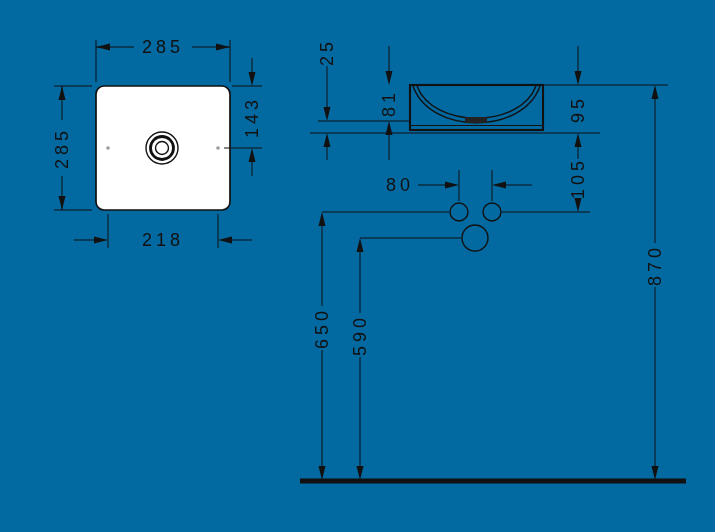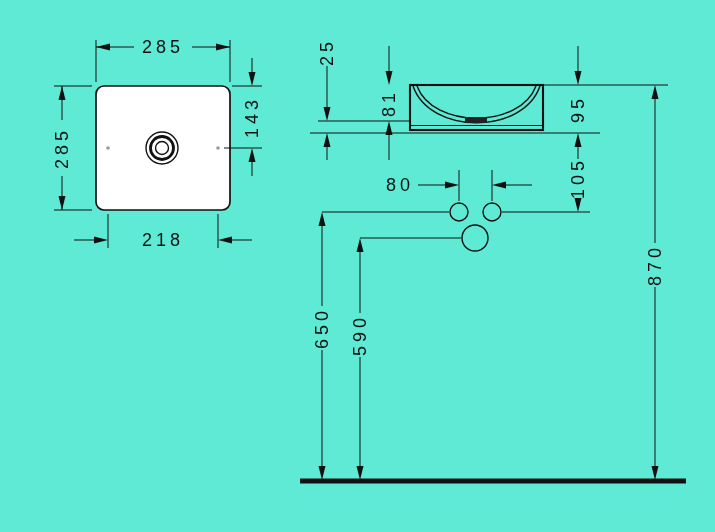--- a/index.html
+++ b/index.html
@@ -1,19 +1,19 @@
 <!DOCTYPE html>
 <html><head>
 <meta charset="utf-8">
 <style>
   html, body { margin: 0; padding: 0; background: #ffffff; }
   .canvas {
     width: 715px;
     height: 532px;
-    background: #5eead4;
+    background: #0369a1;
     position: relative;
     overflow: hidden;
   }
   svg { display: block; }
   .dim-label {
     font-family: "Liberation Sans", sans-serif;
     font-size: 18px;
     letter-spacing: 4px;
     fill: #111111;
   }

